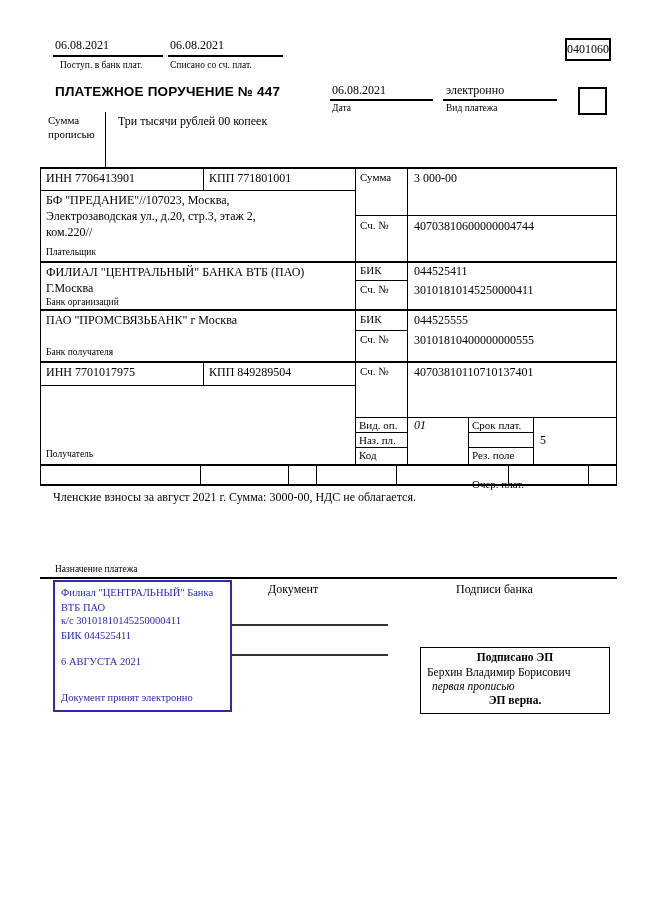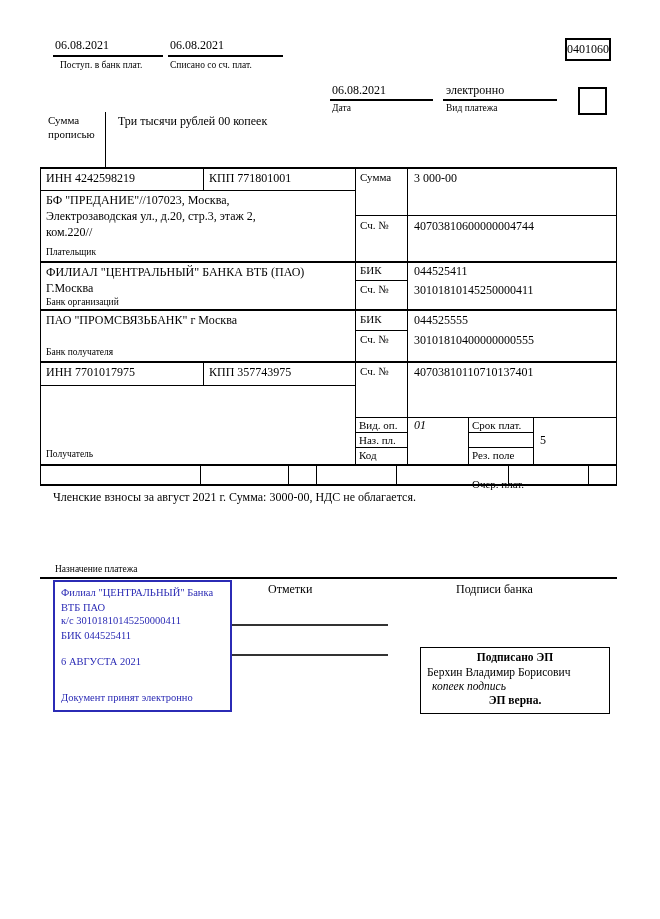--- a/index.html
+++ b/index.html
@@ -32,20 +32,21 @@
   <div class="t sm" style="left:60px;top:60px;">Поступ. в банк плат.</div>
 
   <div class="t" style="left:170px;top:38px;">06.08.2021</div>
   <div class="hl hl2" style="left:168px;top:55px;width:115px;"></div>
   <div class="t sm" style="left:170px;top:60px;">Списано со сч. плат.</div>
 
   <div class="box" style="left:565px;top:38px;width:46px;height:23px;">
     <div class="t ctr" style="left:0;right:0;top:2px;">0401060</div>
   </div>
 
+  <div class="t title" style="left:55px;top:84px;">ПЛАТЕЖНОЕ ПОРУЧЕНИЕ № 447</div>
 
   <div class="t" style="left:332px;top:83px;">06.08.2021</div>
   <div class="hl hl2" style="left:330px;top:99px;width:103px;"></div>
   <div class="t sm" style="left:332px;top:103px;">Дата</div>
 
   <div class="t" style="left:446px;top:83px;">электронно</div>
   <div class="hl hl2" style="left:443px;top:99px;width:114px;"></div>
   <div class="t sm" style="left:446px;top:103px;">Вид платежа</div>
 
   <div class="box" style="left:578px;top:87px;width:29px;height:28px;"></div>
@@ -76,21 +77,21 @@
   <div class="hl" style="left:355px;top:280px;width:52px;"></div>
   <div class="hl" style="left:355px;top:330px;width:52px;"></div>
   <div class="hl" style="left:355px;top:417px;width:261px;"></div>
   <div class="hl" style="left:355px;top:432px;width:52px;"></div>
   <div class="hl" style="left:468px;top:432px;width:65px;"></div>
   <div class="hl" style="left:355px;top:447px;width:52px;"></div>
   <div class="hl" style="left:468px;top:447px;width:65px;"></div>
   <div class="vl" style="left:468px;top:417px;height:48px;"></div>
   <div class="vl" style="left:533px;top:417px;height:48px;"></div>
 
-  <div class="t" style="left:46px;top:171px;">ИНН 4242598219</div>
+  <div class="t" style="left:46px;top:171px;">ИНН 7706413901</div>
   <div class="t" style="left:209px;top:171px;">КПП 771801001</div>
   <div class="t wrap" style="left:46px;top:192px;width:222px;">БФ "ПРЕДАНИЕ"//107023, Москва, Электрозаводская ул., д.20, стр.3, этаж 2, ком.220//</div>
   <div class="t sm" style="left:46px;top:247px;">Плательщик</div>
 
   <div class="t g11" style="left:360px;top:171px;">Сумма</div>
   <div class="t" style="left:414px;top:171px;">3 000-00</div>
   <div class="t g11" style="left:360px;top:219px;">Сч. №</div>
   <div class="t" style="left:414px;top:219px;">40703810600000004744</div>
 
   <div class="t wrap" style="left:46px;top:264px;width:290px;">ФИЛИАЛ "ЦЕНТРАЛЬНЫЙ" БАНКА ВТБ (ПАО) Г.Москва</div>
@@ -101,21 +102,21 @@
   <div class="t" style="left:414px;top:283px;">30101810145250000411</div>
 
   <div class="t" style="left:46px;top:313px;">ПАО "ПРОМСВЯЗЬБАНК" г Москва</div>
   <div class="t sm" style="left:46px;top:347px;">Банк получателя</div>
   <div class="t g11" style="left:360px;top:313px;">БИК</div>
   <div class="t" style="left:414px;top:313px;">044525555</div>
   <div class="t g11" style="left:360px;top:333px;">Сч. №</div>
   <div class="t" style="left:414px;top:333px;">30101810400000000555</div>
 
   <div class="t" style="left:46px;top:365px;">ИНН 7701017975</div>
-  <div class="t" style="left:209px;top:365px;">КПП 357743975</div>
+  <div class="t" style="left:209px;top:365px;">КПП 849289504</div>
   <div class="t g11" style="left:360px;top:365px;">Сч. №</div>
   <div class="t" style="left:414px;top:365px;">40703810110710137401</div>
   <div class="t sm" style="left:46px;top:449px;">Получатель</div>
 
   <div class="t g11" style="left:359px;top:419px;">Вид. оп.</div>
   <div class="t" style="left:414px;top:418px;font-style:italic;">01</div>
   <div class="t g11" style="left:472px;top:419px;">Срок плат.</div>
   <div class="t g11" style="left:359px;top:434px;">Наз. пл.</div>
   <div class="t g11" style="left:472px;top:434px;margin-top:44px;">Очер. плат.</div>
   <div class="t" style="left:540px;top:433px;">5</div>
@@ -136,25 +137,25 @@
   <div class="hl" style="left:40px;top:577px;width:577px;height:1.5px;"></div>
 
   <div class="stamp" style="left:53px;top:580px;width:179px;height:132px;">
     <div class="t wrap" style="left:6px;top:3px;width:168px;line-height:15px;">Филиал "ЦЕНТРАЛЬНЫЙ" Банка ВТБ ПАО</div>
     <div class="t" style="left:6px;top:33px;">к/с 30101810145250000411</div>
     <div class="t" style="left:6px;top:48px;">БИК 044525411</div>
     <div class="t" style="left:6px;top:74px;">6 АВГУСТА 2021</div>
     <div class="t" style="left:6px;top:110px;">Документ принят электронно</div>
   </div>
 
-  <div class="t" style="left:268px;top:582px;">Отметки</div>
+  <div class="t" style="left:268px;top:582px;">Документ</div>
   <div class="sigline" style="left:232px;top:624px;width:156px;"></div>
   <div class="sigline" style="left:232px;top:654px;width:156px;"></div>
 
   <div class="t" style="left:456px;top:582px;">Подписи банка</div>
   <div class="esign" style="left:420px;top:647px;width:190px;height:67px;">
     <div class="t ctr" style="left:0;right:0;top:3px;font-weight:bold;">Подписано ЭП</div>
     <div class="t" style="left:6px;top:18px;">Берхин Владимир Борисович</div>
-    <div class="t" style="left:11px;top:32px;font-style:italic;">копеек подпись</div>
+    <div class="t" style="left:11px;top:32px;font-style:italic;">первая прописью</div>
     <div class="t ctr" style="left:0;right:0;top:46px;font-weight:bold;">ЭП верна.</div>
   </div>
 
 </div>
 
 </body></html>

